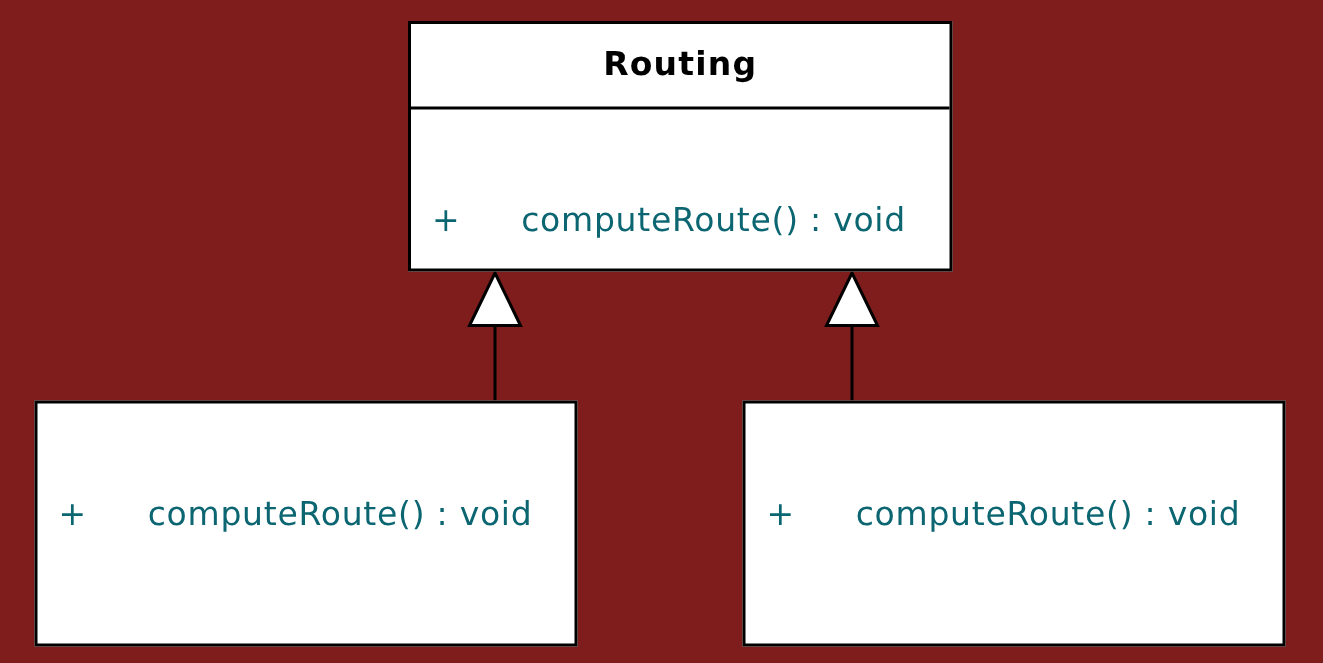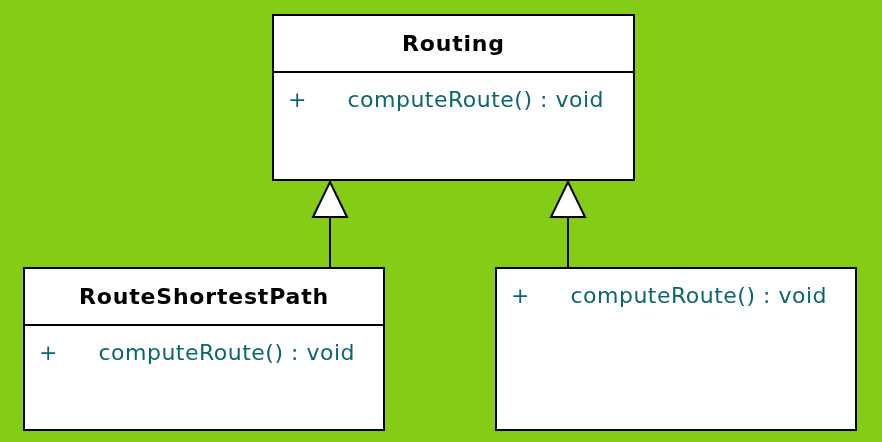--- a/index.html
+++ b/index.html
@@ -4,21 +4,21 @@
 <style>
   html, body {
     margin: 0;
     padding: 0;
     background: #ffffff;
   }
   .canvas {
     position: relative;
     width: 882px;
     height: 442px;
-    background: #84cc16;
+    background: #7f1d1d;
     font-family: "DejaVu Sans", "Liberation Sans", sans-serif;
     overflow: hidden;
   }
   .uml-class {
     position: absolute;
     box-sizing: border-box;
     border: 2px solid #000000;
     background: #ffffff;
   }
   .uml-class .title-compartment {
@@ -32,20 +32,21 @@
   .uml-class .class-name {
     font-weight: bold;
     font-size: 22px;
     letter-spacing: 0.8px;
     color: #000000;
     white-space: nowrap;
   }
   .uml-class .member-compartment {
     box-sizing: border-box;
     padding: 15px 0 0 14px;
+    margin-top: 48px;
   }
   .method-row {
     color: #0c6672;
     font-size: 22px;
     letter-spacing: 0.5px;
     white-space: nowrap;
     line-height: 24px;
   }
   .method-row .visibility {
     display: inline-block;
@@ -87,23 +88,20 @@
     </div>
     <div class="member-compartment">
       <div class="method-row">
         <span class="visibility">+</span>
         <span class="signature">computeRoute() : void</span>
       </div>
     </div>
   </div>
 
   <div class="uml-class" id="class-shortest-path">
-    <div class="title-compartment">
-      <span class="class-name">RouteShortestPath</span>
-    </div>
     <div class="member-compartment">
       <div class="method-row">
         <span class="visibility">+</span>
         <span class="signature">computeRoute() : void</span>
       </div>
     </div>
   </div>
 
   <div class="uml-class" id="class-shortest-time-way">
     <div class="member-compartment">

